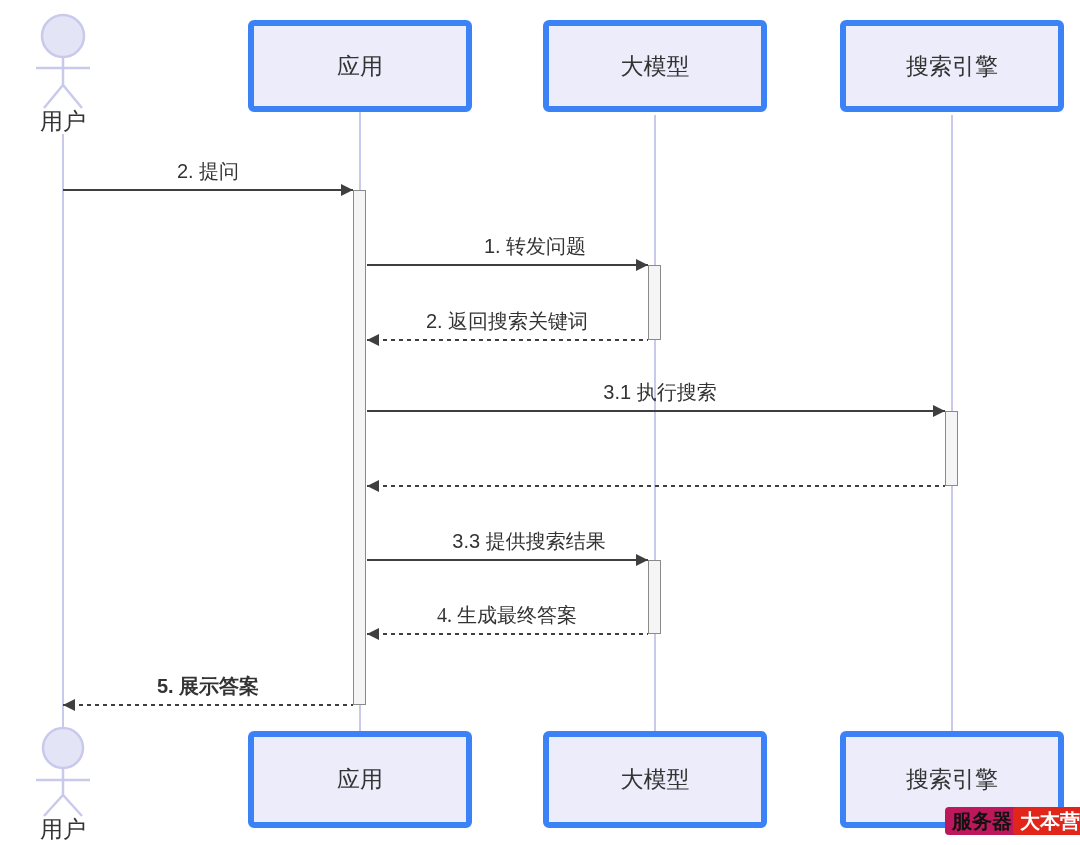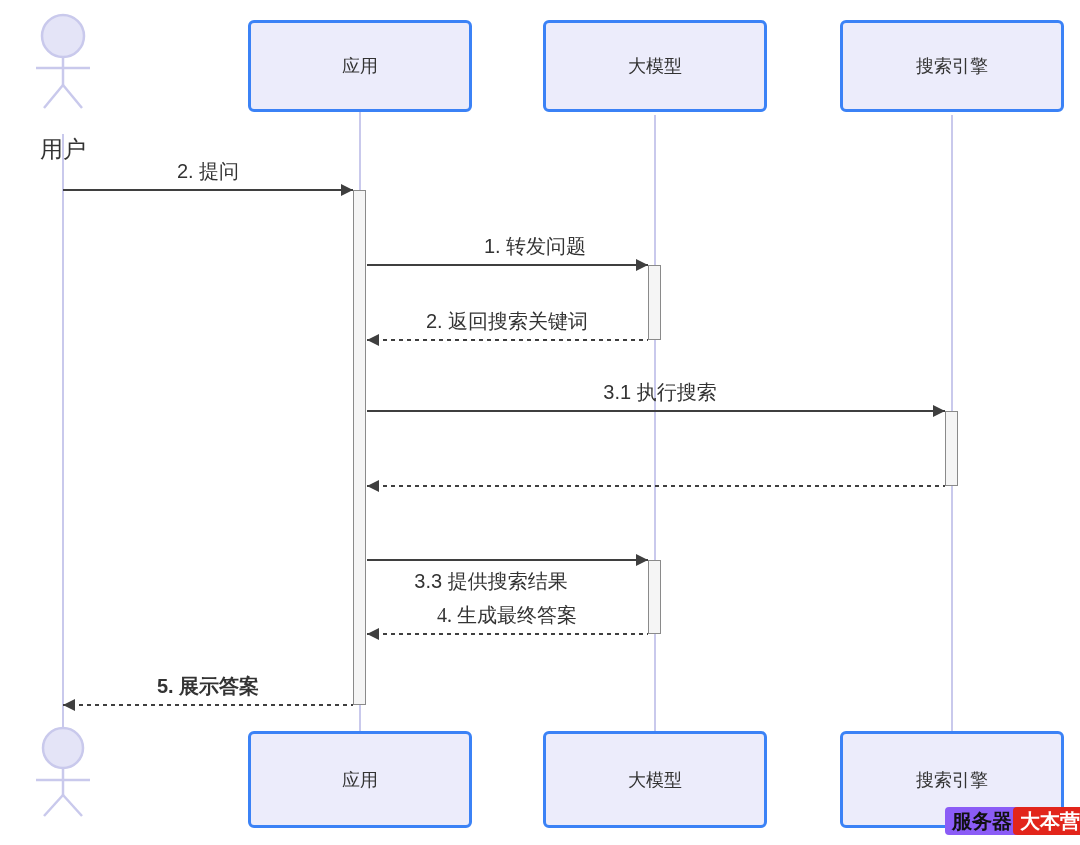--- a/index.html
+++ b/index.html
@@ -11,23 +11,23 @@
     font-family:"Liberation Sans","DejaVu Sans",sans-serif;
     color:#333333;
   }
   
   .lifeline{
     position:absolute;width:2px;background:#C9C9EC;z-index:1;
   }
   
   .pbox{
     position:absolute;width:224px;
-    background:#ECECFB;border:3px solid #3b82f6;border-radius:6px;
+    background:#ECECFB;border:6px solid #3b82f6;border-radius:6px;
     display:flex;align-items:center;justify-content:center;
-    font-size:18px;color:#333;z-index:3;box-sizing:border-box;
+    font-size:23px;color:#333;z-index:3;box-sizing:border-box;
   }
   .pbox.top{top:20px;height:92px;}
   .pbox.bottom{top:731px;height:97px;}
   
   .actbar{
     position:absolute;width:13px;background:#F5F5F5;
     border:1px solid #8A8A8A;box-sizing:border-box;z-index:2;
   }
   
   .mline{position:absolute;height:2px;z-index:4;}
@@ -40,29 +40,29 @@
   .ah.left{border-right:12px solid #3F3F3F;}
   
   .mlabel{
     position:absolute;transform:translateX(-50%);
     font-size:20px;line-height:26px;color:#333;white-space:nowrap;z-index:5;
   }
   
   .actor-svg{position:absolute;z-index:3;}
   .actor-label{
     position:absolute;transform:translateX(-50%);
-    font-size:23px;color:#333;white-space:nowrap;z-index:5;margin-top:28px;
+    font-size:23px;color:#333;white-space:nowrap;z-index:5;
   }
   
   .badge{
     position:absolute;z-index:6;
     font-size:20px;font-weight:bold;line-height:28px;
     padding:0 7px;border-radius:4px;white-space:nowrap;
   }
-  .badge.yellow{background:#8b5cf6;color:#111;}
+  .badge.yellow{background:#be185d;color:#111;}
   .badge.red{background:#E2251B;color:#fff;}
 </style>
 </head>
 <body>
 
 <div id="stage">
 
   <div class="lifeline" style="left:62px;top:134px;height:594px;"></div>
   <div class="lifeline" style="left:359px;top:112px;height:619px;"></div>
   <div class="lifeline" style="left:654px;top:115px;height:616px;"></div>
@@ -125,21 +125,21 @@
 
   <div class="mline solid" style="left:367px;top:410px;width:578px;"></div>
   <div class="ah right" style="left:933px;top:405px;"></div>
   <div class="mlabel" style="left:660px;top:379px;">3.1 执行搜索</div>
 
   <div class="mline dashed" style="left:367px;top:485px;width:578px;"></div>
   <div class="ah left" style="left:367px;top:480px;"></div>
 
   <div class="mline solid" style="left:367px;top:559px;width:281px;"></div>
   <div class="ah right" style="left:636px;top:554px;"></div>
-  <div class="mlabel" style="left:491px;top:528px;margin-top:40px;">3.3 提供搜索结果</div>
+  <div class="mlabel" style="left:529px;top:528px;">3.3 提供搜索结果</div>
 
   <div class="mline dashed" style="left:367px;top:633px;width:281px;"></div>
   <div class="ah left" style="left:367px;top:628px;"></div>
   <div class="mlabel" style="left:507px;top:602px;font-family:Liberation Serif, serif;">4. 生成最终答案</div>
 
   <div class="mline dashed" style="left:63px;top:704px;width:290px;"></div>
   <div class="ah left" style="left:63px;top:699px;"></div>
   <div class="mlabel" style="left:208px;top:673px;font-weight:bold;">5. 展示答案</div>
 
   <div class="badge yellow" style="left:945px;top:807px;">服务器</div>

